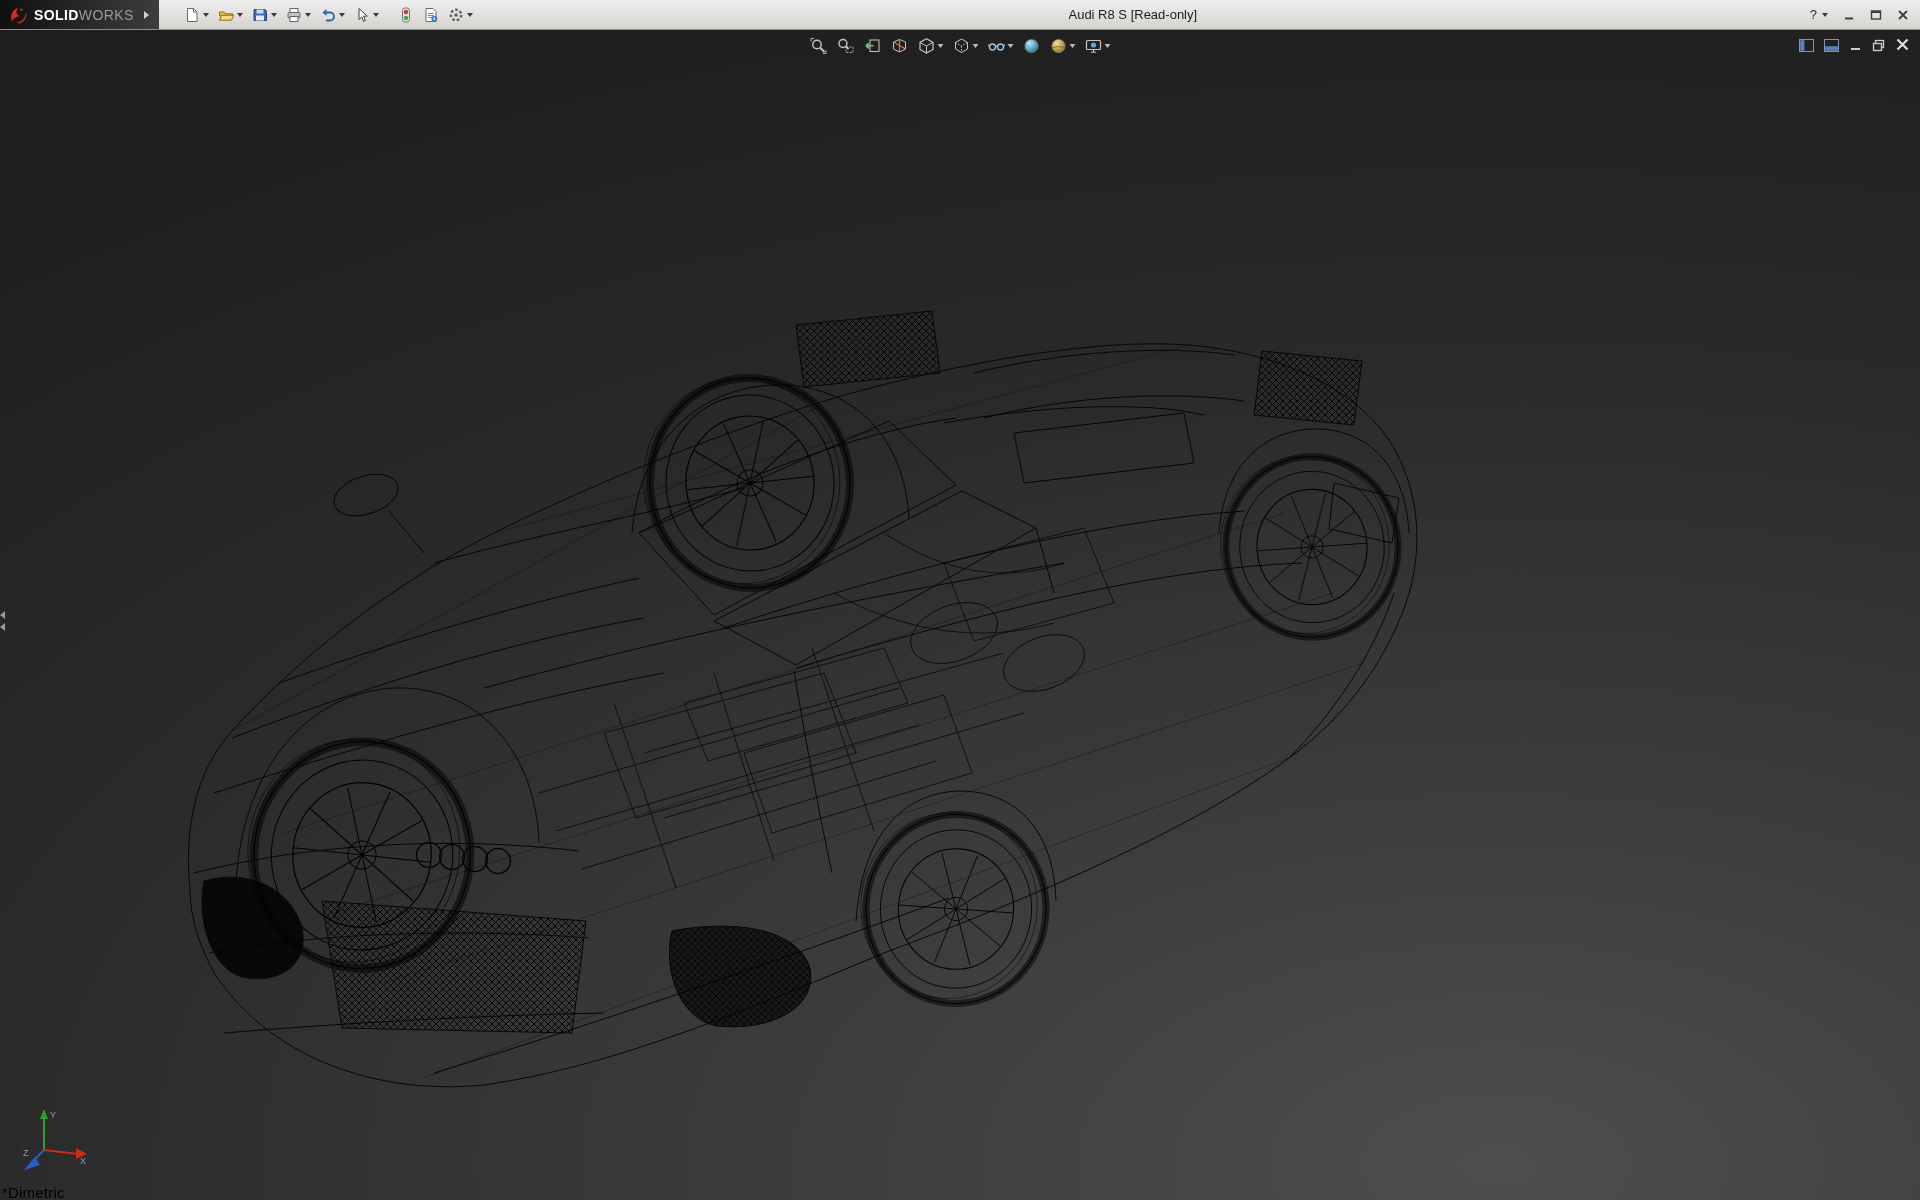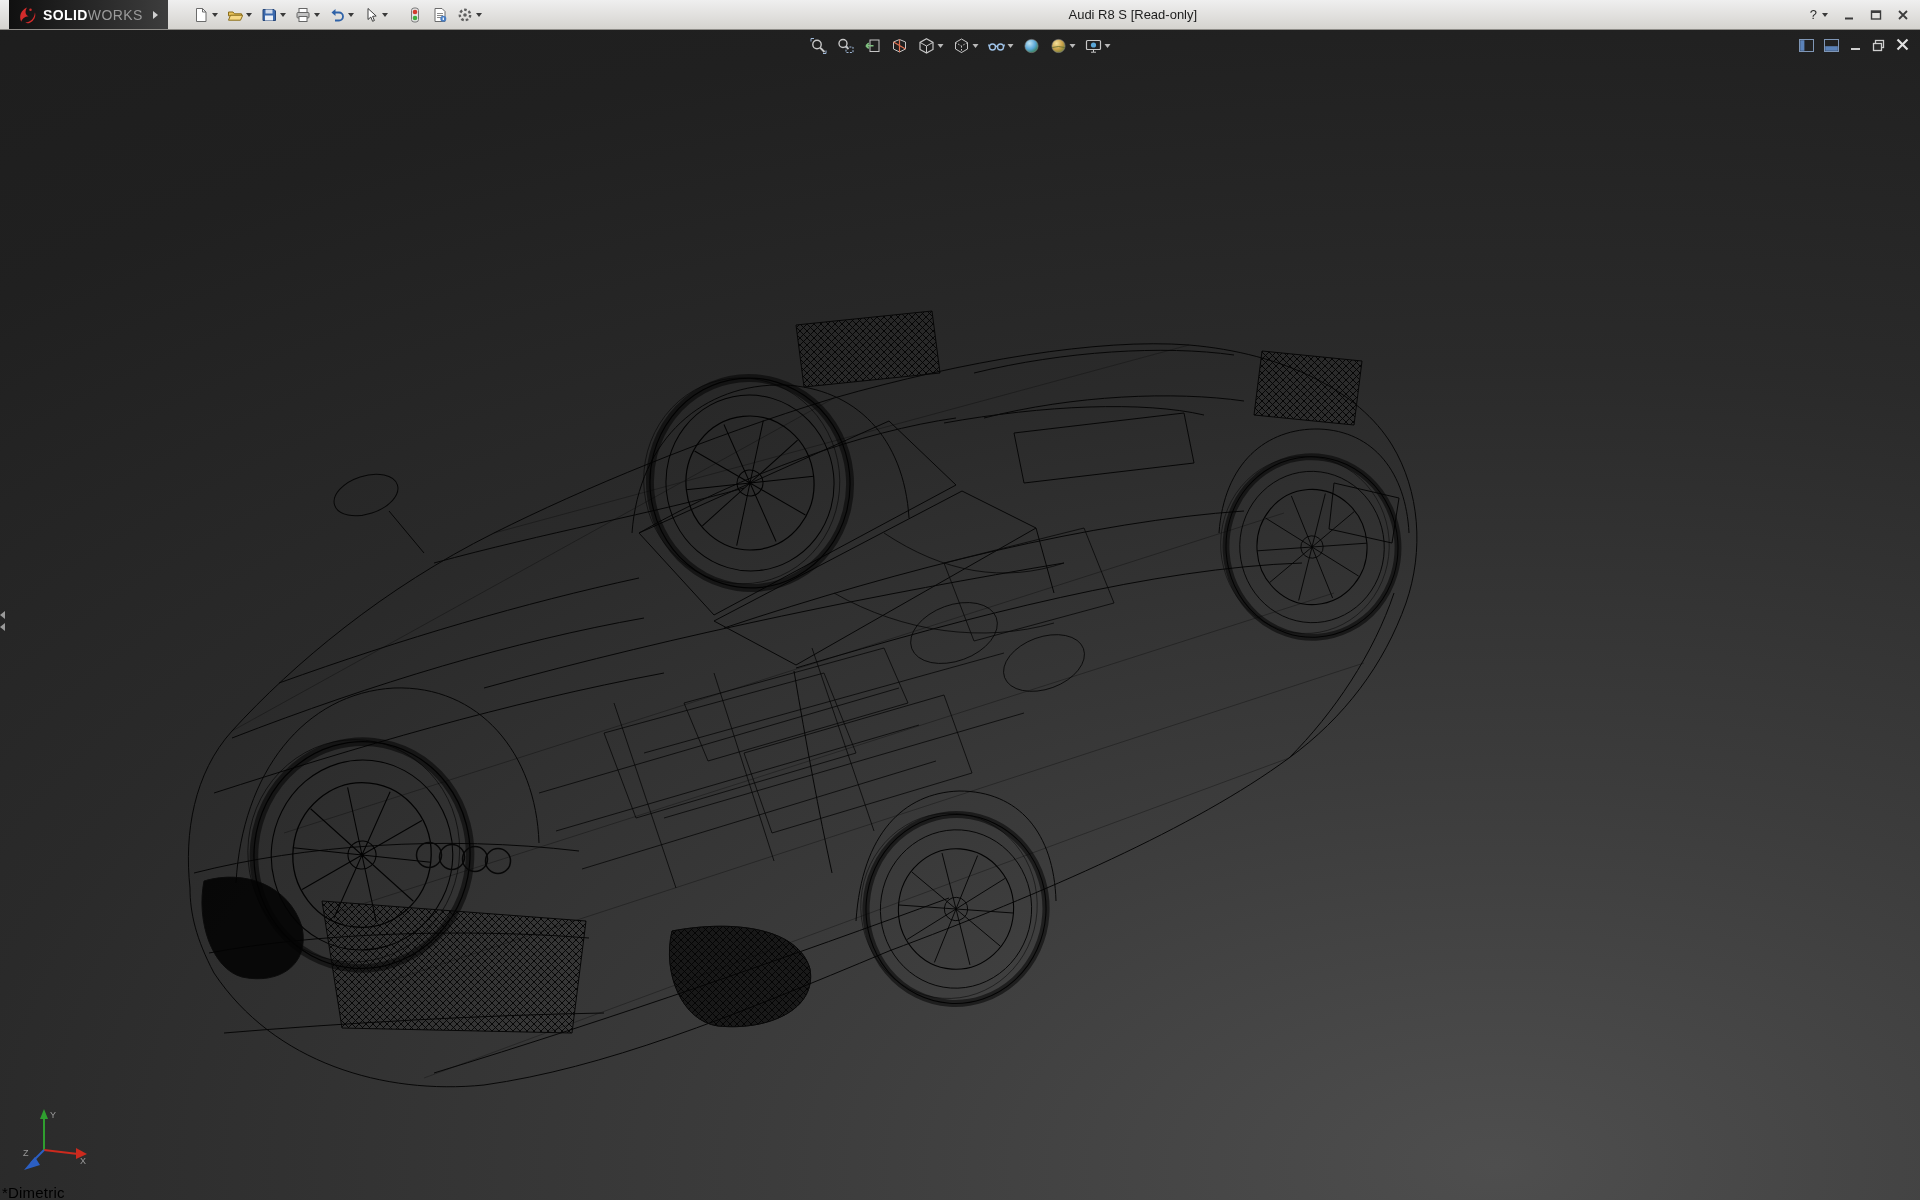--- a/index.html
+++ b/index.html
@@ -9,21 +9,21 @@
   }
   
   .titlebar{
     position:absolute;top:0;left:0;width:1920px;height:29px;
     background:linear-gradient(#efefef,#d5d3cf);
     border-bottom:1px solid #8e8c88;display:flex;align-items:center;z-index:20;
   }
   .logo{
     height:29px;display:flex;align-items:center;gap:6px;
     background:linear-gradient(90deg,#101010,#3d3d3d);
-    padding:0 10px 0 8px;position:relative;flex:0 0 auto;margin-left:9px;
+    padding:0 10px 0 8px;position:relative;flex:0 0 auto;
   }
   .brand{font-size:14px;letter-spacing:.4px;white-space:nowrap;}
   .brand .solid{color:#ffffff;font-weight:bold;}
   .brand .works{color:#9b9b9b;font-weight:normal;}
   .logo-pin{width:0;height:0;border-top:4px solid transparent;border-bottom:4px solid transparent;
     border-left:5px solid #cfcfcf;margin-left:4px;}
   .tb{display:flex;align-items:center;margin-left:22px;gap:3px;}
   .tb-btn{display:flex;align-items:center;height:24px;padding:2px 3px;border-radius:2px;cursor:default;}
   .dd{width:0;height:0;border-left:3.5px solid transparent;border-right:3.5px solid transparent;
     border-top:4px solid #3a3a3a;margin-left:3px;}

